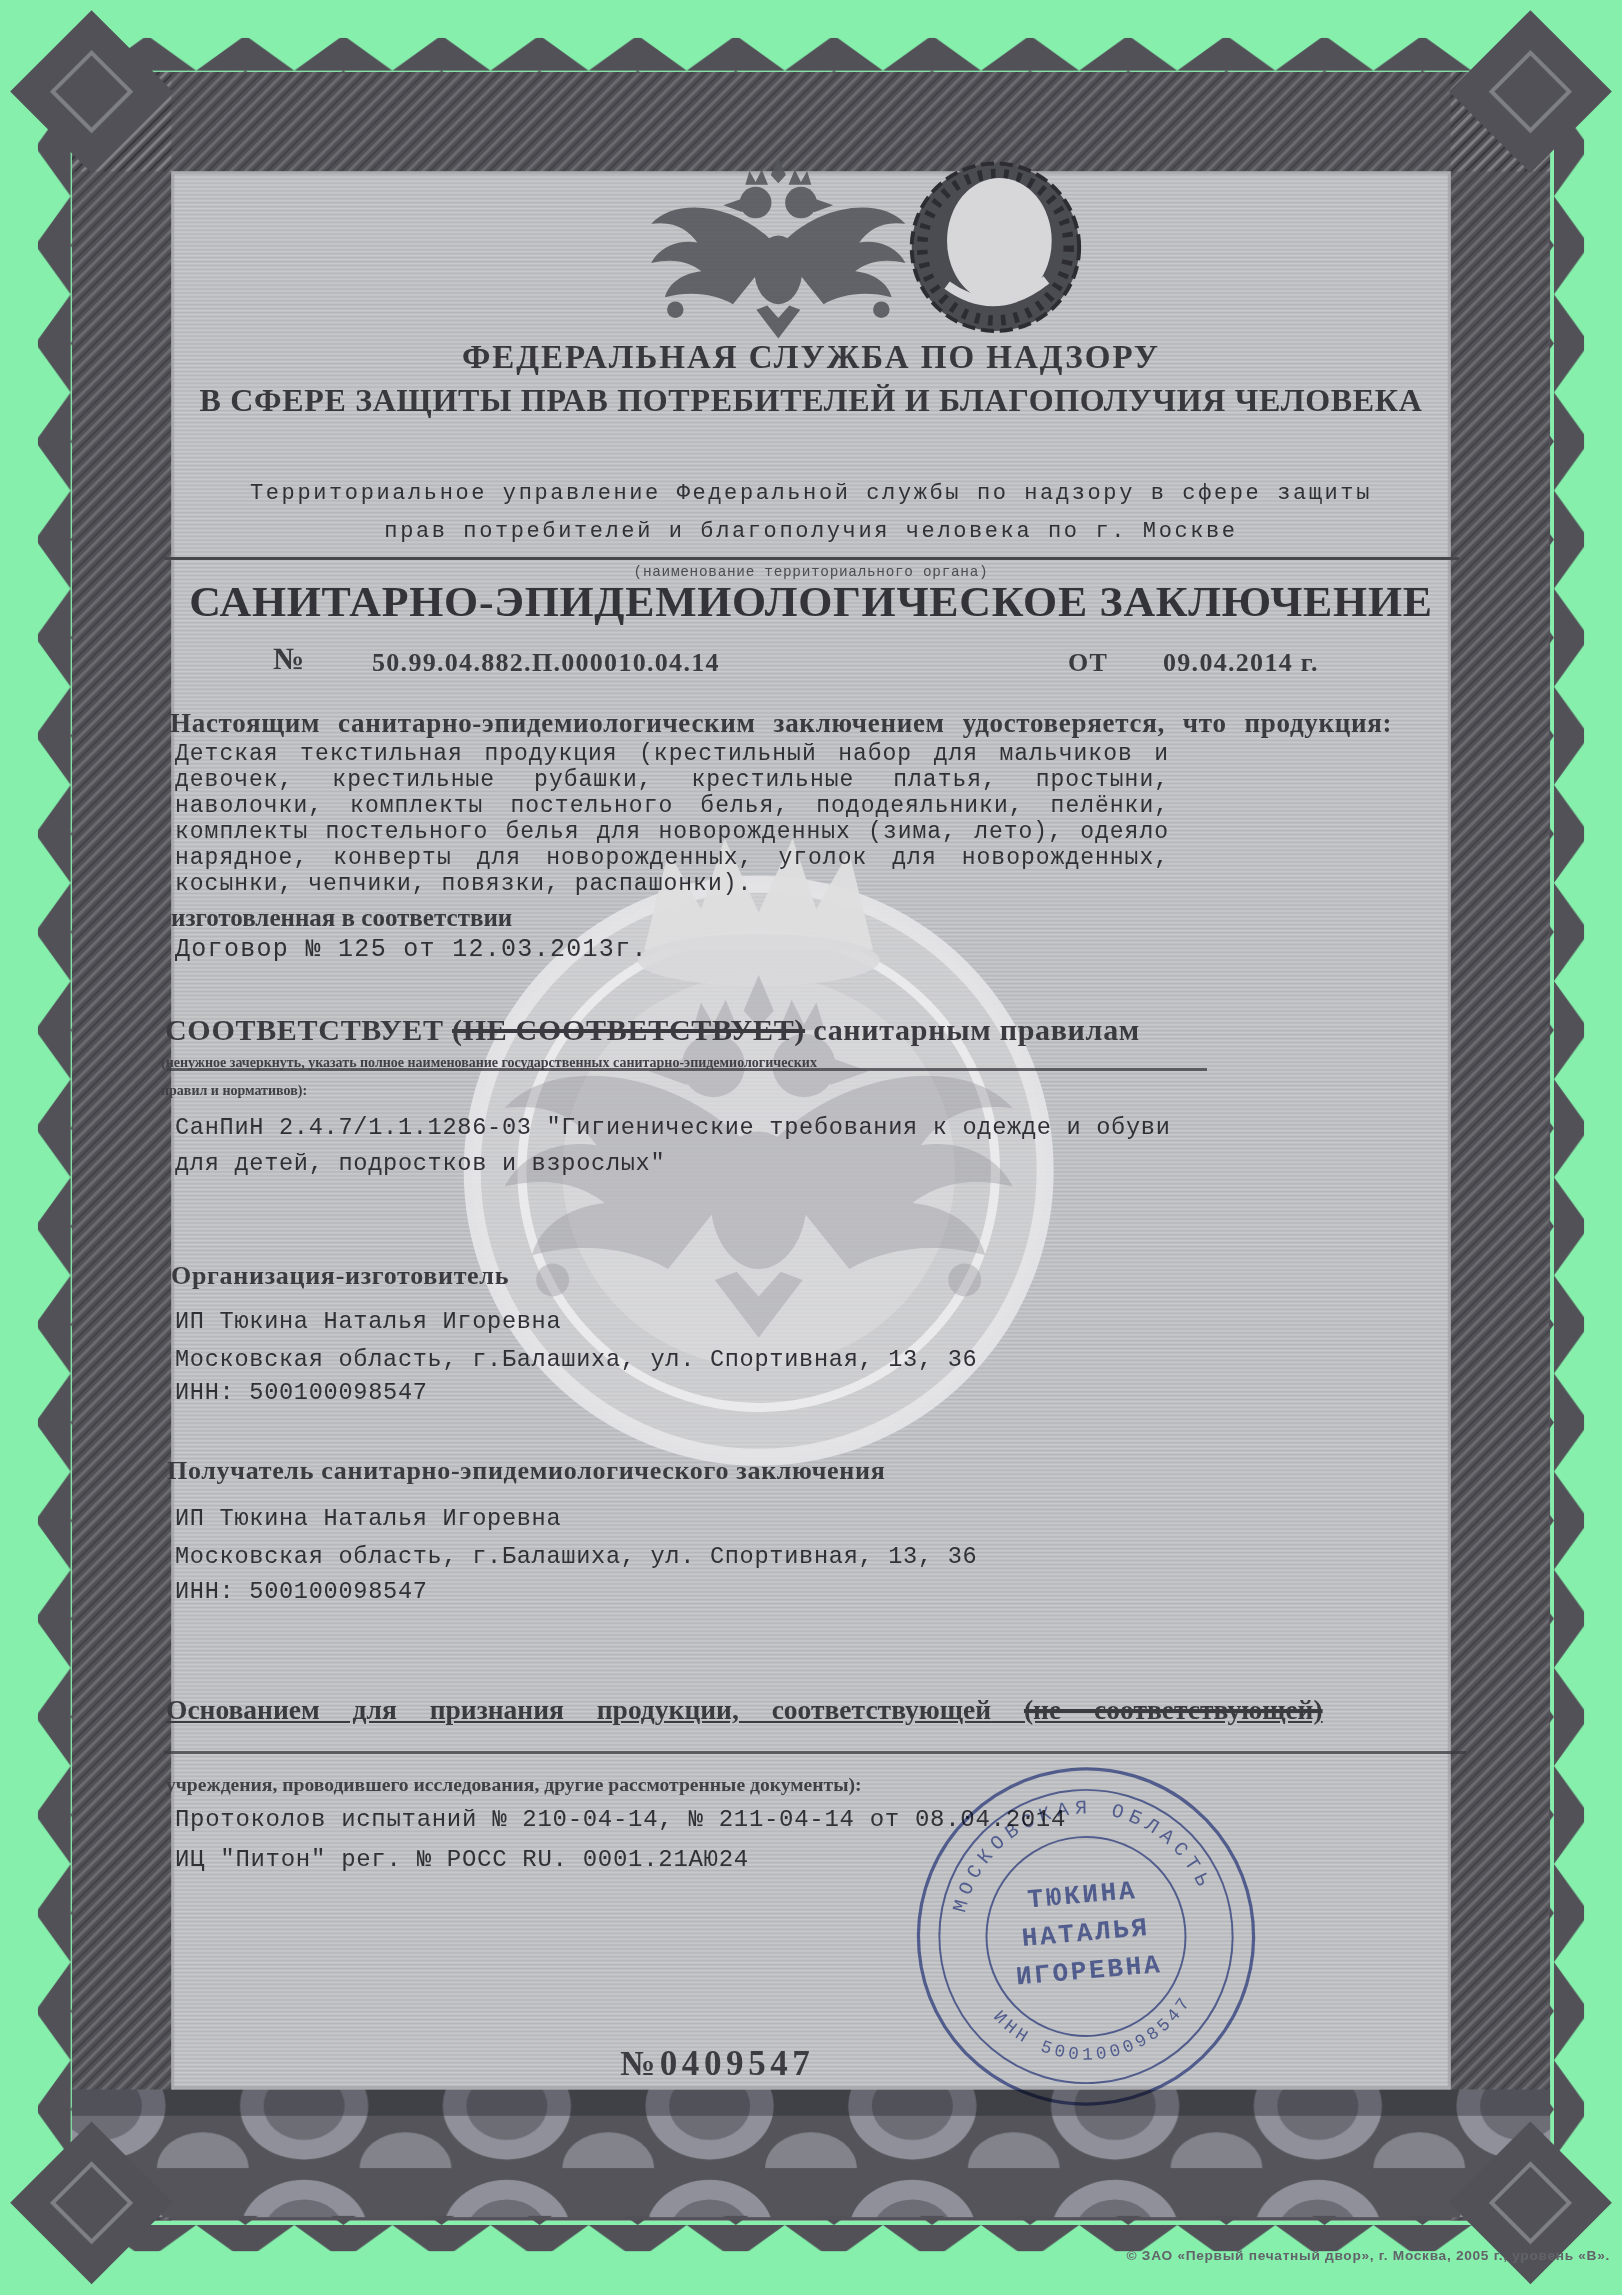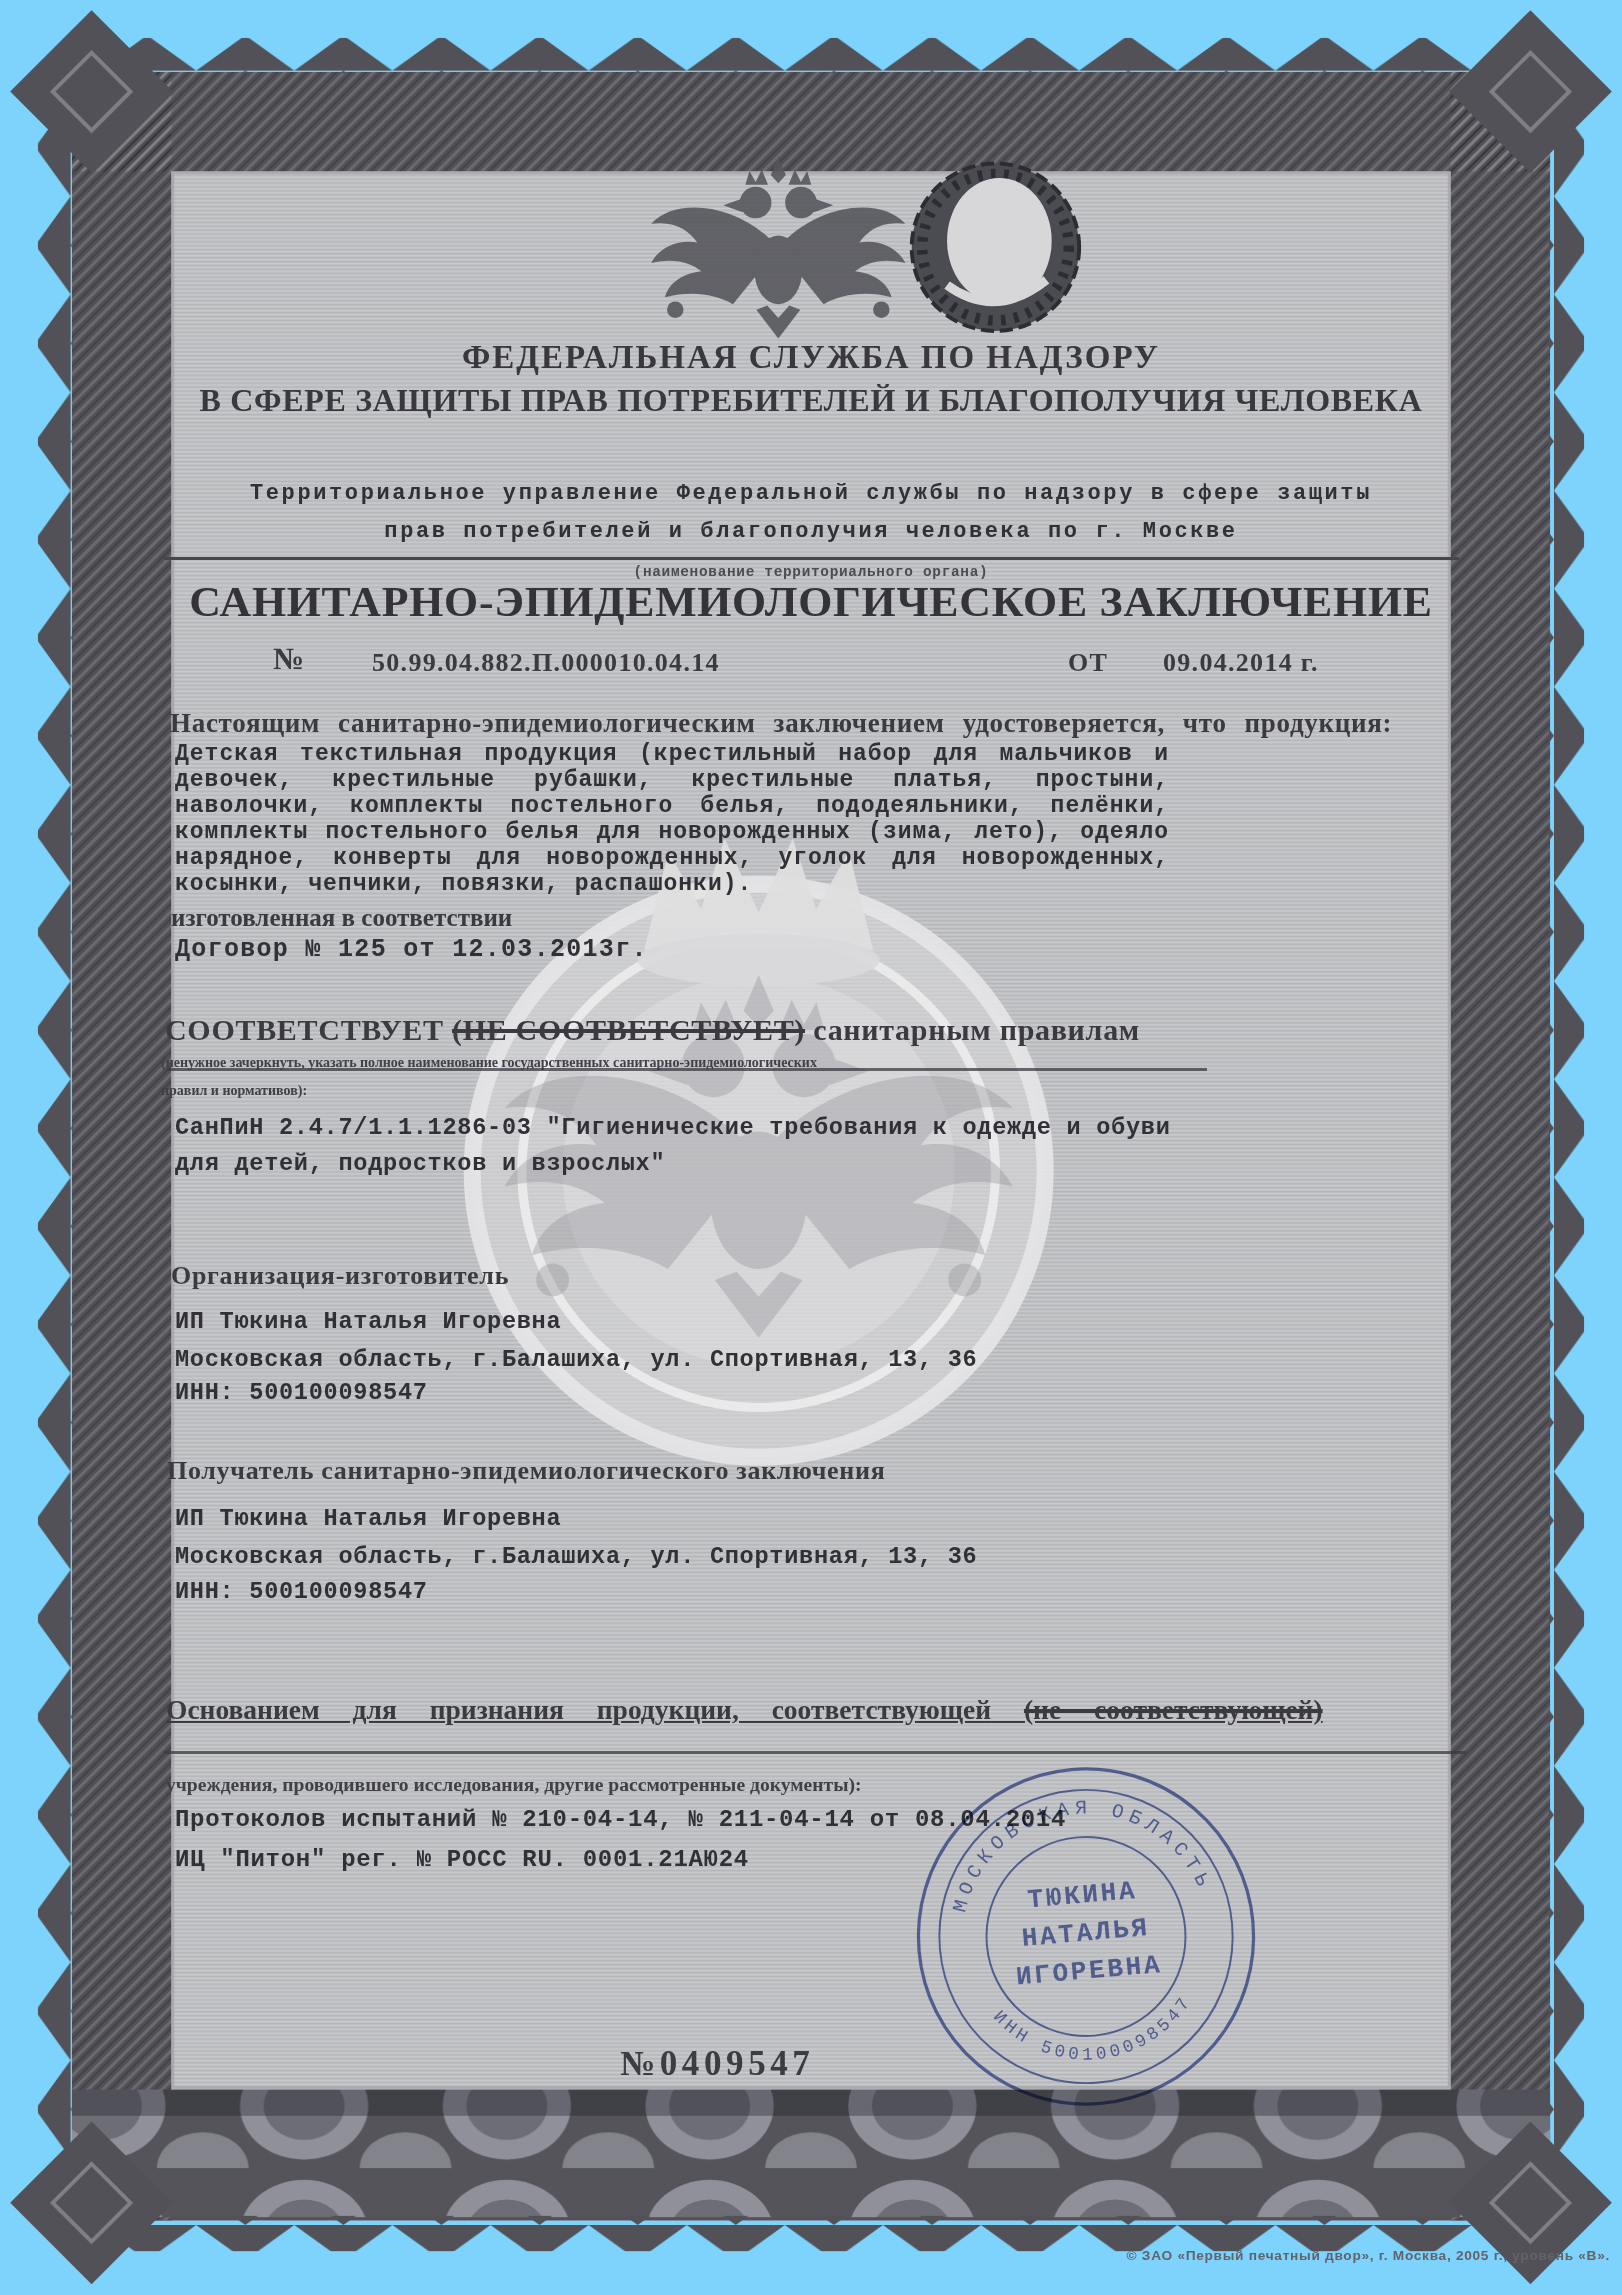--- a/index.html
+++ b/index.html
@@ -1,22 +1,22 @@
 <!DOCTYPE html>
 <html style="font-size:10.5px"><head>
 <meta charset="utf-8">
 <style>
   html,body{margin:0;padding:0;background:#e9e7e3;}
-  .page{position:relative;width:1622px;height:2295px;background:#7dd3fc;overflow:hidden;
+  .page{position:relative;width:1622px;height:2295px;background:#86efac;overflow:hidden;
         font-family:"Liberation Serif","DejaVu Serif",serif;}
   .deco{position:absolute;left:0;top:0;z-index:0;}
   .layer{position:absolute;left:0;top:0;width:1622px;height:2295px;z-index:1;}
   .abs{position:absolute;}
   .serifb{font-family:"Liberation Serif","DejaVu Serif",serif;font-weight:bold;color:#3a3a40;}
-  .mono{font-family:"Liberation Mono","DejaVu Sans Mono",monospace;font-weight:bold;color:#303036;}
+  .mono{font-family:"Liberation Mono","DejaVu Sans Mono",monospace;font-weight:normal;color:#303036;}
   .ctr{width:1622px;left:0;text-align:center;}
   .hdr1{top:339px;font-size:33px;letter-spacing:2px;color:#38383e;}
   .hdr2{top:382px;font-size:32px;letter-spacing:0.7px;color:#38383e;}
   .terr1{top:481px;font-size:22px;letter-spacing:2.6px;}
   .terr2{top:519px;font-size:22px;letter-spacing:2.6px;}
   .hrline{top:557px;left:164px;width:1295px;height:3.3px;background:#46464c;}
   .orgcap{top:564px;font-size:14.4px;letter-spacing:0.7px;color:#4c4c52;}
   .title{top:577px;font-size:43px;letter-spacing:0.7px;color:#333339;transform:scaleX(1.02);}
   .numlbl{top:641px;left:273px;font-size:31px;}
   .numval{top:648px;left:372px;font-size:26px;letter-spacing:1.3px;}

